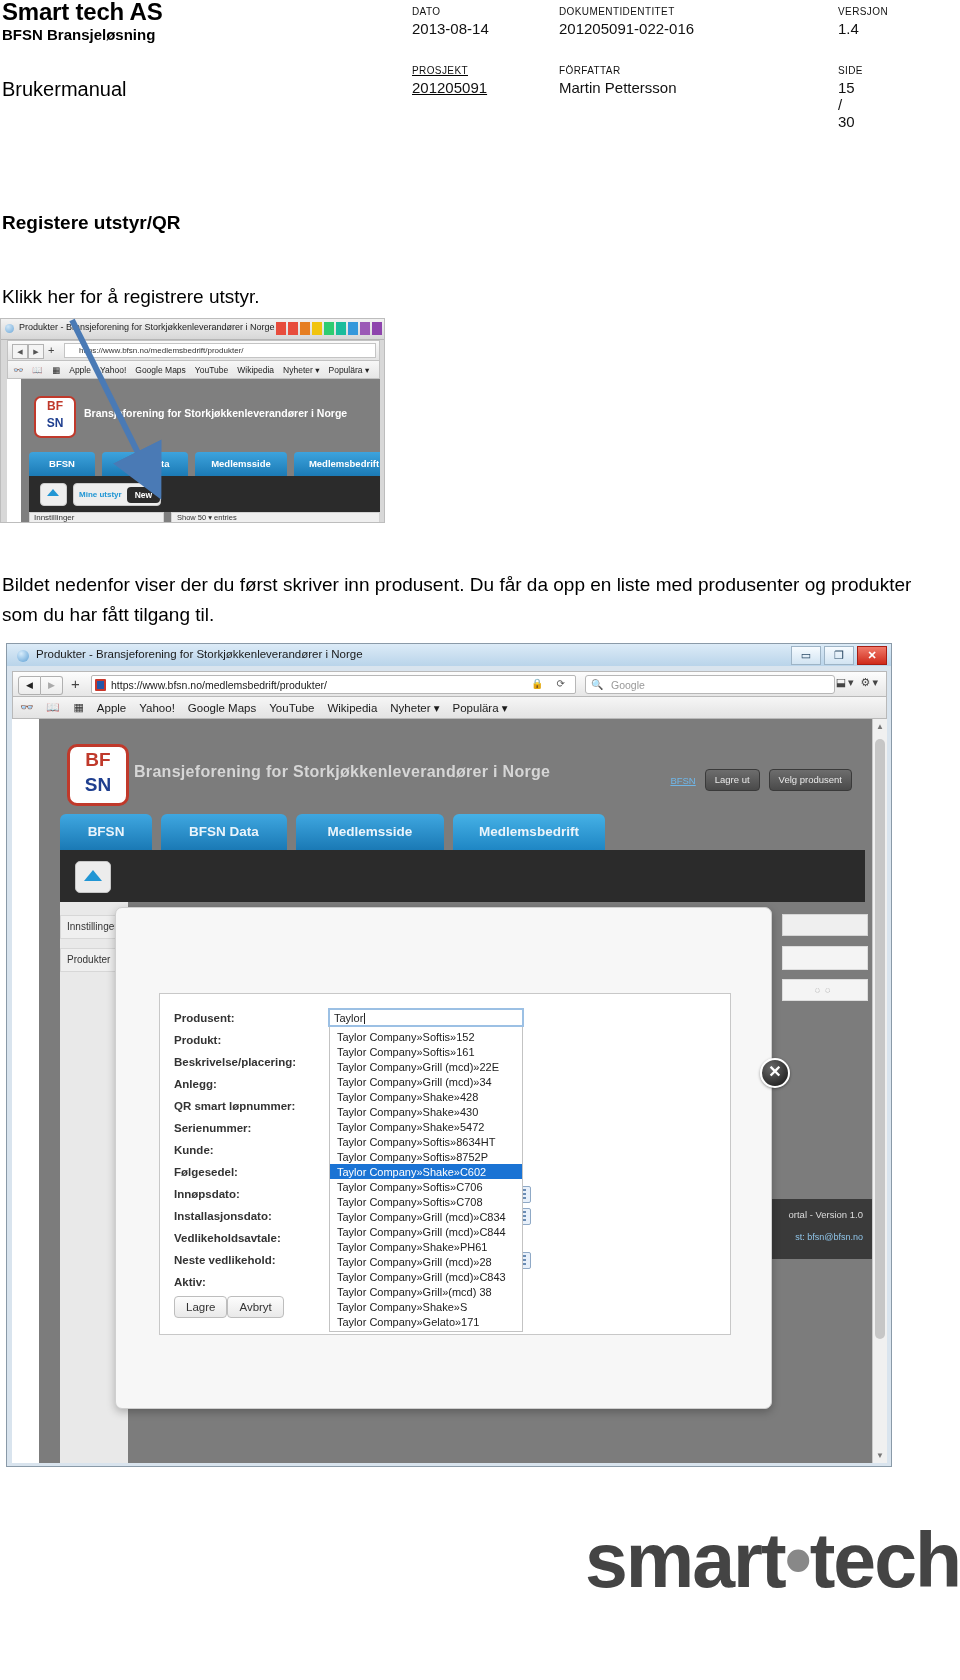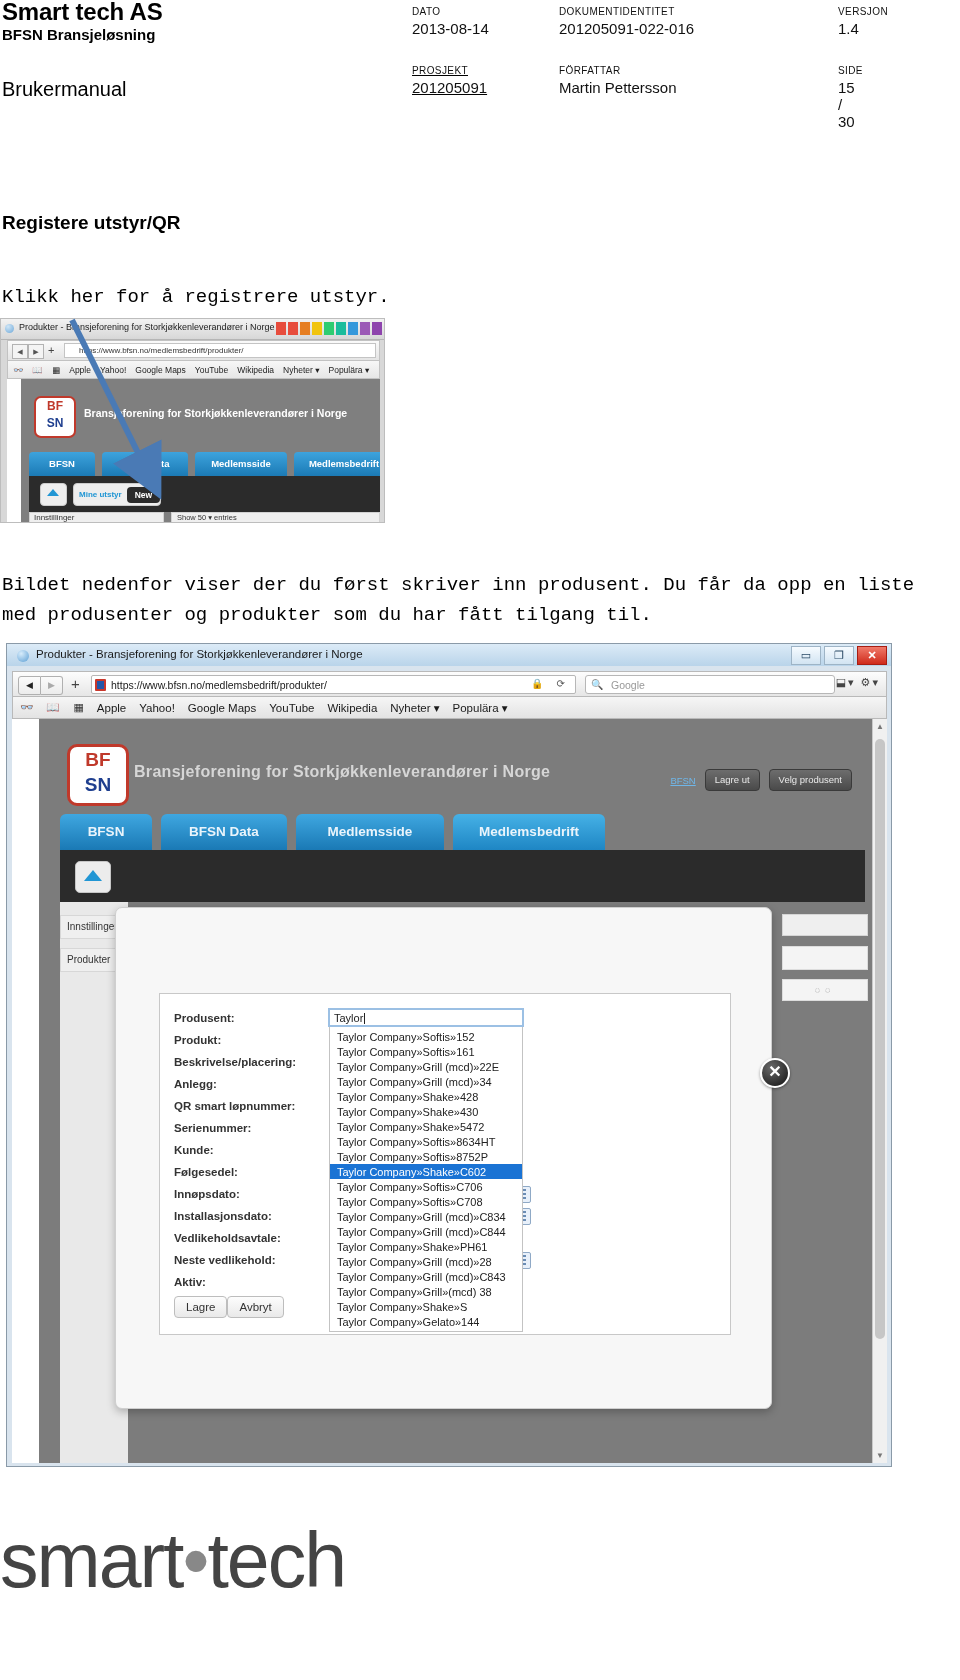--- a/index.html
+++ b/index.html
@@ -14,21 +14,21 @@
   .dh-company{position:absolute;left:2px;top:-2px;font-size:24px;font-weight:bold;letter-spacing:-0.2px;}
   .dh-sub{position:absolute;left:2px;top:26px;font-size:15px;font-weight:bold;}
   .dh-manual{position:absolute;left:2px;top:78px;font-size:20px;}
 
   .dh-col{position:absolute;}
   .dh-lbl{font-size:10px;letter-spacing:0.4px;font-weight:normal;color:#111;}
   .dh-val{font-size:15px;margin-top:3px;color:#111;}
 
   
   .h1{position:absolute;left:2px;top:212px;font-size:19px;font-weight:bold;}
-  .serif{font-family:Liberation Mono, monospace;}
+  .serif{font-family:Liberation Sans, sans-serif;}
   .p1{position:absolute;left:2px;top:286px;font-size:19px;}
   .p2{position:absolute;left:2px;top:570px;width:950px;font-size:19px;line-height:30px;}
 
   
   .shot1{position:absolute;left:0;top:318px;width:385px;height:205px;overflow:hidden;
          background:#d8d8d8;border:1px solid #bdbdbd;box-sizing:border-box;}
   .s1-title{position:absolute;left:0;top:0;width:100%;height:20px;
             background:linear-gradient(#f2f2f2,#d7d7d7);border-bottom:1px solid #b5b5b5;}
   .s1-title .t{position:absolute;left:18px;top:3px;font-size:9px;color:#222;white-space:nowrap;}
   .s1-favi{position:absolute;left:4px;top:5px;width:9px;height:9px;border-radius:50%;
@@ -182,22 +182,22 @@
 
   .ac-input{position:absolute;left:212px;top:100px;width:196px;height:19px;background:#fff;
             border:2px solid #9cc0e4;box-sizing:border-box;font-size:11px;color:#222;padding:2px 0 0 4px;}
   .ac-caret{display:inline-block;width:1px;height:11px;background:#222;vertical-align:-2px;margin-left:1px;}
   .ac-list{position:absolute;left:213px;top:119px;width:192px;
            background:#fff;border:1px solid #c3c3c3;border-top:0;padding:2px 0;}
   .ac-list div{font-size:11px;color:#222;padding:1.5px 7px;white-space:nowrap;}
   .ac-list div.sel{background:#1a73d4;color:#fff;}
 
   
-  .smartlogo{position:absolute;left:0;top:1500px;width:960px;height:120px;text-align:left;
-             font-size:77px;font-weight:normal;color:#444;letter-spacing:-2px;line-height:120px;}
+  .smartlogo{position:absolute;left:0;top:1500px;width:960px;height:120px;text-align:right;
+             font-size:77px;font-weight:bold;color:#444;letter-spacing:-2px;line-height:120px;}
   .smartlogo .dot{color:#888;}
 </style>
 </head>
 <body>
 
 <div class="doc-header">
   <div class="dh-company">Smart tech AS</div>
   <div class="dh-sub">BFSN Bransjeløsning</div>
   <div class="dh-manual">Brukermanual</div>
 
@@ -372,20 +372,24 @@
     <div class="s2-home"></div>
 
     <div class="s2-sidebar"></div>
     <div class="s2-side-it" style="top:196px">Innstillinger</div>
     <div class="s2-side-it" style="top:229px">Produkter</div>
 
     <div class="s2-rightpanel"></div>
     <div class="s2-rp2"></div>
     <div class="s2-rp3">◌◌</div>
 
+    <div class="s2-footer">
+      <div class="l1">ortal - Version 1.0</div>
+      <div class="l2">st: bfsn@bfsn.no</div>
+    </div>
 
     <div class="modal">
 
       <div class="formbox">
         <div class="flabel" style="top:18px">Produsent:</div>
         <div class="flabel" style="top:40px">Produkt:</div>
         <div class="flabel" style="top:62px">Beskrivelse/placering:</div>
         <div class="flabel" style="top:84px">Anlegg:</div>
         <div class="flabel" style="top:106px">QR smart løpnummer:</div>
         <div class="flabel" style="top:128px">Serienummer:</div>
@@ -424,21 +428,21 @@
         <div class="sel">Taylor Company»Shake»C602</div>
         <div>Taylor Company»Softis»C706</div>
         <div>Taylor Company»Softis»C708</div>
         <div>Taylor Company»Grill (mcd)»C834</div>
         <div>Taylor Company»Grill (mcd)»C844</div>
         <div>Taylor Company»Shake»PH61</div>
         <div>Taylor Company»Grill (mcd)»28</div>
         <div>Taylor Company»Grill (mcd)»C843</div>
         <div>Taylor Company»Grill»(mcd) 38</div>
         <div>Taylor Company»Shake»S</div>
-        <div>Taylor Company»Gelato»144</div>
+        <div>Taylor Company»Gelato»171</div>
       </div>
 
       <div class="modal-close">✕</div>
     </div>
 
     <div class="s2-scroll">
       <span class="up">▲</span>
       <span class="thumb"></span>
       <span class="dn">▼</span>
     </div>

